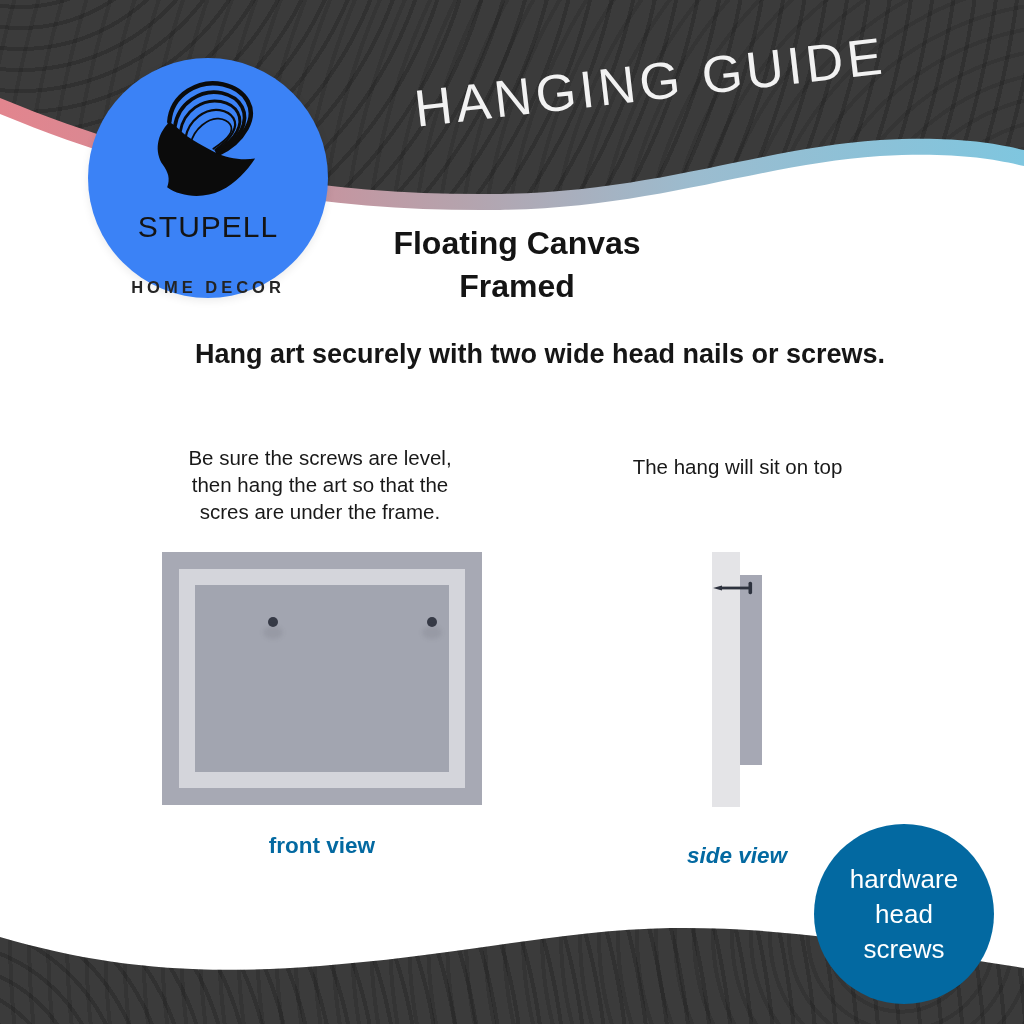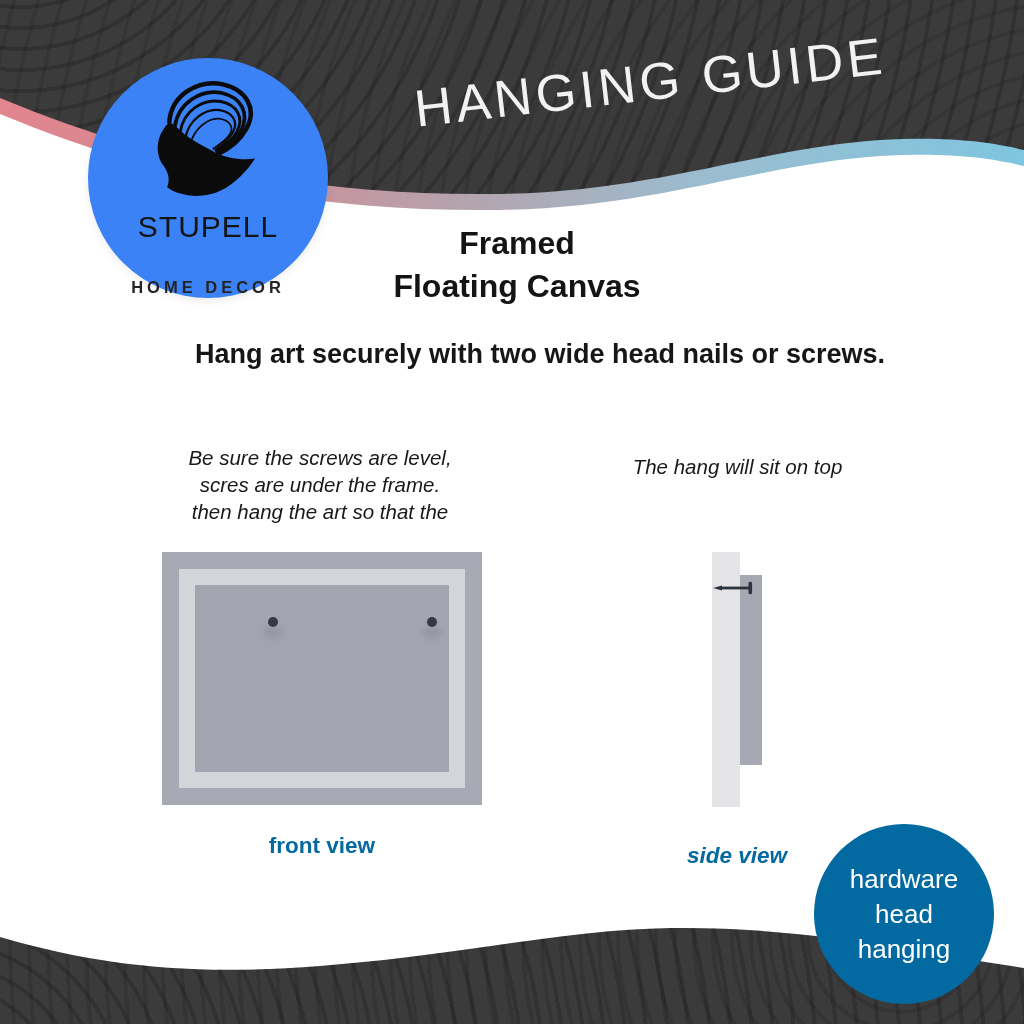--- a/index.html
+++ b/index.html
@@ -35,21 +35,21 @@
   .logo-name{position:absolute;left:0;top:152px;width:240px;text-align:center;
     font-size:30px;font-weight:500;letter-spacing:1px;color:#141414;}
   .logo-tag{position:absolute;left:0;top:188px;width:240px;text-align:center;
     font-size:16.5px;font-weight:700;letter-spacing:4px;color:#242424;margin-top:32px;}
   
   .product-title{position:absolute;left:267px;top:222px;width:500px;text-align:center;
     font-size:32px;font-weight:700;line-height:43px;color:#141414;z-index:5;}
   .subtitle{position:absolute;left:0;top:339px;width:1024px;text-align:center;
     font-size:27px;font-weight:600;color:#161616;padding-left:28px;}
   .col-note{position:absolute;text-align:center;font-size:20.5px;font-weight:500;
-    line-height:27px;color:#191919;font-style:italic;}
+    line-height:27px;color:#191919;}
   .note-left{left:150px;top:444px;width:340px;}
   .note-right{left:590px;top:453px;width:295px;}
   
   .frame-outer{position:absolute;left:162px;top:552px;width:320px;height:253px;background:#a7a9b4;}
   .frame-mat{position:absolute;left:17px;top:17px;right:17px;bottom:17px;background:#d4d5db;}
   .frame-canvas{position:absolute;left:16px;top:16px;right:16px;bottom:16px;background:#a2a5b0;}
   .screw{position:absolute;width:10px;height:10px;border-radius:50%;background:#363a46;}
   .screw::after{content:"";position:absolute;left:-5px;top:9px;width:20px;height:13px;border-radius:50%;
     background:rgba(58,61,73,.10);filter:blur(2px);}
   .screw-left{left:73px;top:32px;}
@@ -95,30 +95,30 @@
         <path d="M33,59 C36,42 52,31 65,33 C77,35 83,44 77,54 C74,60 68,65 61,70" stroke-width="2.1"></path>
         <path d="M38,64 C41,50 55,40 64,41 C74,42 79,49 74,56 C71,61 65,65 59,69" stroke-width="1.6"></path>
       </g>
       <path fill="#0b0b0b" d="M18,44 C6,56 4,72 12,84 C17,91 19,97 16,105 C28,114 50,116 66,108 C80,101 90,90 98,78 C86,80 72,78 60,72 C46,65 32,57 26,50 C23,47 20,45 18,44 Z"></path>
     </svg>
     <div class="logo-name">STUPELL</div>
     <div class="logo-tag">HOME DECOR</div>
   </div>
 
   <div class="product-title">
+    <div>Floating Canvas</div>
     <div>Framed</div>
-    <div>Floating Canvas</div>
   </div>
 
   <div class="subtitle">Hang art securely with two wide head nails or screws.</div>
 
   <div class="col-note note-left">
     <div>Be sure the screws are level,</div>
+    <div>then hang the art so that the</div>
     <div>scres are under the frame.</div>
-    <div>then hang the art so that the</div>
   </div>
   <div class="col-note note-right">
     <div>The hang will sit on top</div>
   </div>
 
   <div class="frame-outer">
     <div class="frame-mat">
       <div class="frame-canvas">
         <div class="screw screw-left"></div>
         <div class="screw screw-right"></div>
@@ -133,16 +133,16 @@
     <polygon points="0,7 9,4.6 9,9.4" fill="#2d323e"></polygon>
     <rect x="8" y="5.6" width="29" height="2.8" fill="#2d323e"></rect>
     <rect x="35.5" y="0.8" width="3.6" height="12.4" rx="1.6" fill="#2d323e"></rect>
   </svg>
   <div class="caption caption-side">side view</div>
 
   <div class="ftr-dark"></div>
   <div class="badge">
     <div>hardware</div>
     <div>head</div>
-    <div>hanging</div>
+    <div>screws</div>
   </div>
 
 </div>
 
 </body></html>

